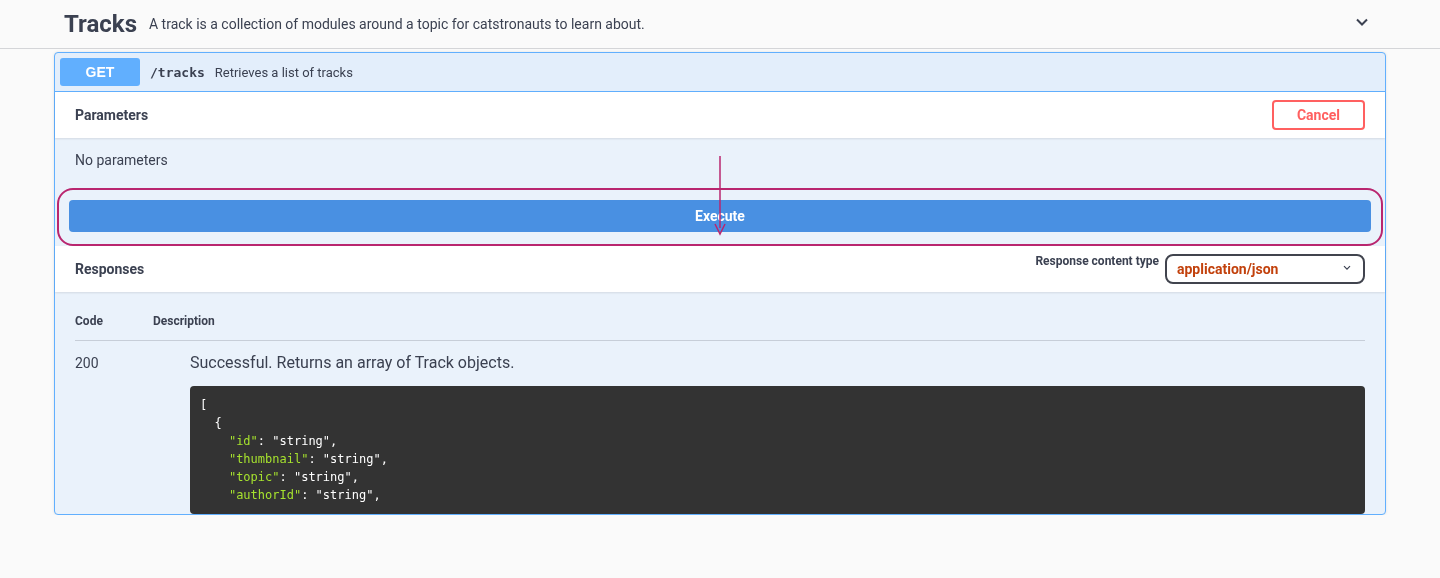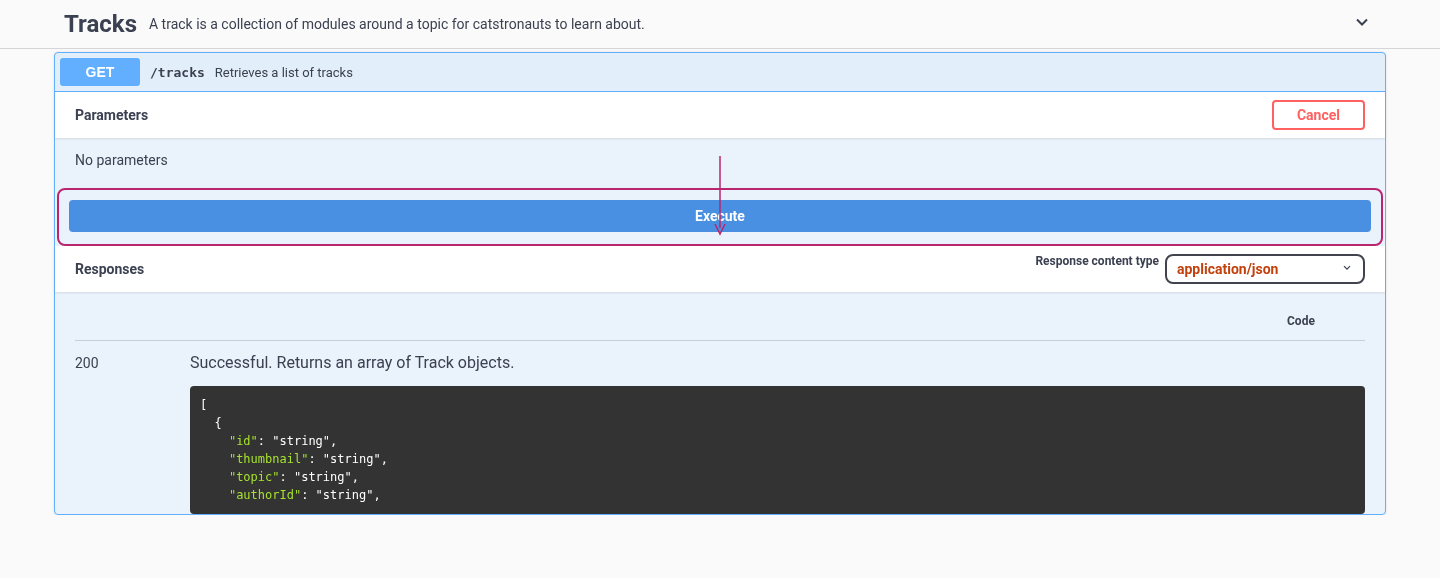--- a/index.html
+++ b/index.html
@@ -109,21 +109,21 @@
     }
     .no-params {
       padding: 14px 20px 20px 20px;
       font-size: 14px;
       color: #3b4151;
     }
     .execute-wrapper {
       padding: 10px 10px 12px 10px;
       position: relative;
       border: 2px solid #b9266f;
-      border-radius: 8px;
+      border-radius: 16px;
       margin: 0 2px;
     }
     .execute-btn {
       width: 100%;
       background: #4990e2;
       color: #fff;
       font-weight: 700;
       font-size: 14px;
       padding: 8px 40px;
       border: none;
@@ -175,21 +175,20 @@
       top: 50%;
       transform: translateY(-50%);
     }
     .responses-table {
       padding: 10px 20px 0 20px;
     }
     .table-header {
       display: flex;
       border-bottom: 1px solid rgba(59,65,81,0.2);
       padding: 12px 0;
-      justify-content: flex-end;
     }
     .col-code {
       width: 78px;
       font-size: 12px;
       font-weight: 700;
       color: #3b4151;
     }
     .col-desc {
       flex: 1;
       font-size: 12px;
@@ -295,20 +294,21 @@
                 <path d="M5 7 L10 12 L15 7" stroke="#3b4151" stroke-width="2" fill="none"></path>
               </svg>
           </span>
         </div>
       </div>
     </div>
 
     <div class="responses-table">
       <div class="table-header">
         <div class="col-code">Code</div>
+        <div class="col-desc">Description</div>
       </div>
       <div class="table-row">
         <div class="code-val">200</div>
         <div class="desc-body">
           <div class="desc-text">Successful. Returns an array of Track objects.</div>
           <div class="code-block" id="code-block">[
   {
     <span class="tok-key">"id"</span><span class="tok-punct">:</span> "string",
     <span class="tok-key">"thumbnail"</span><span class="tok-punct">:</span> "string",
     <span class="tok-key">"topic"</span><span class="tok-punct">:</span> "string",

